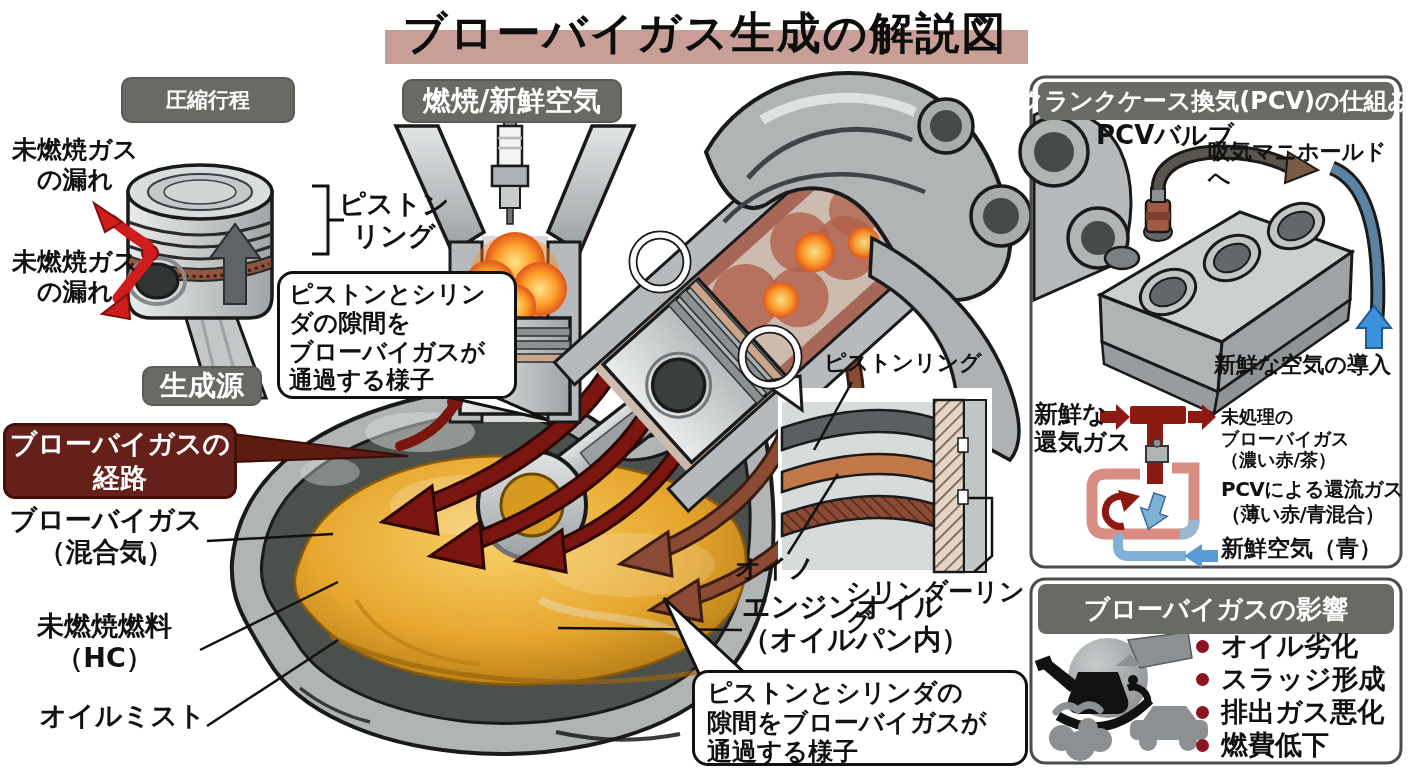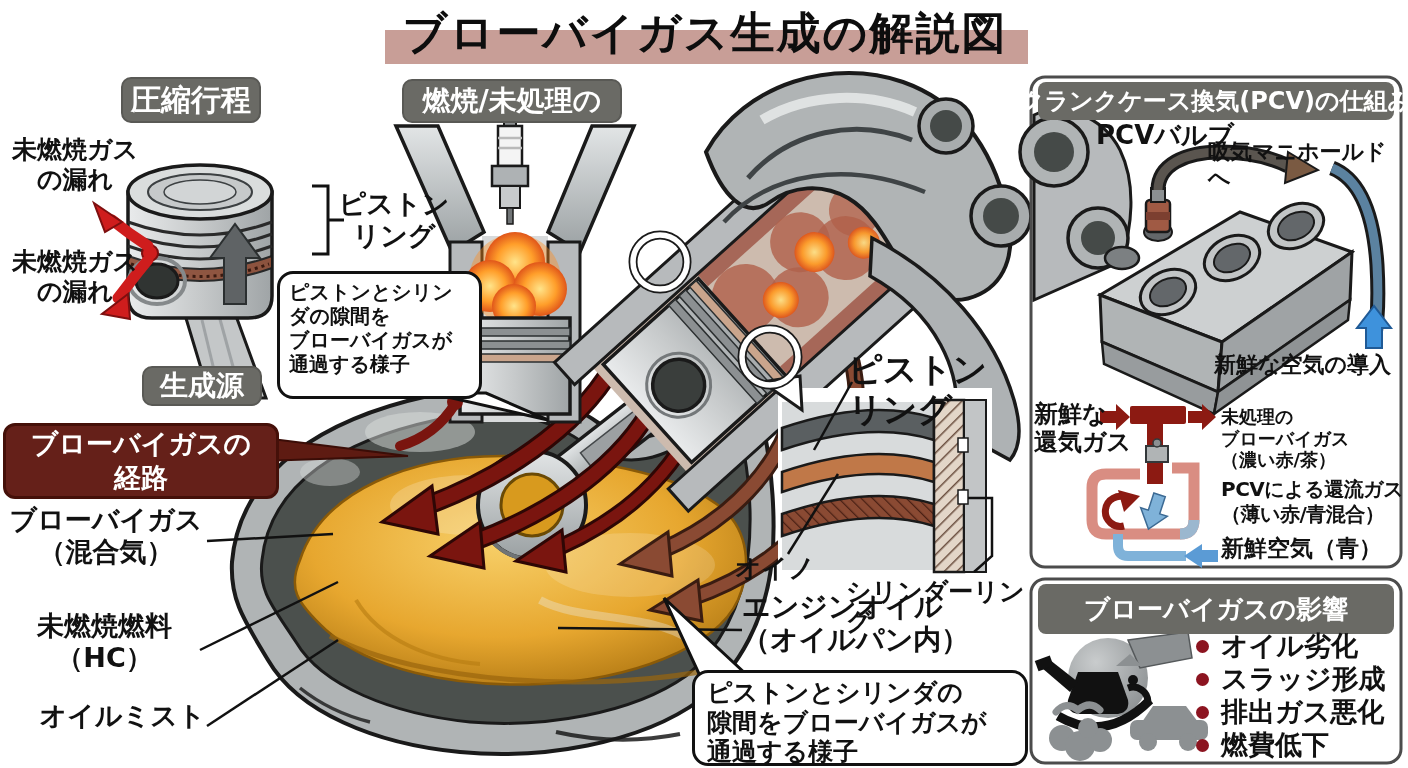--- a/index.html
+++ b/index.html
@@ -334,50 +334,50 @@
       <polygon points="1142,722 1153,706 1186,706 1198,722"></polygon>
       <circle cx="1148" cy="742" r="9"></circle>
           <circle cx="1188" cy="742" r="9"></circle>
     </g>
   </g>
 </svg>
 
 <div class="titlebar" style="left:385px;top:30px;width:643px;height:34px;"></div>
 <div id="page-title" class="center" style="left:350px;top:4px;width:710px;font-size:44px;">ブローバイガス生成の解説図</div>
 
-<div class="graybox" style="left:121px;top:77px;width:140px;height:46px;font-size:30px;">圧縮行程</div>
-<div class="graybox" style="left:402px;top:79px;width:220px;height:44px;font-size:28px;">燃焼/未処理の</div>
+<div class="graybox" style="left:121px;top:77px;width:174px;height:46px;font-size:21px;">圧縮行程</div>
+<div class="graybox" style="left:402px;top:79px;width:220px;height:44px;font-size:28px;">燃焼/新鮮空気</div>
 <div class="graybox" style="left:142px;top:366px;width:120px;height:40px;font-size:28px;">生成源</div>
 
 <div class="lab center" style="left:0px;top:135px;width:150px;font-size:25px;">未燃焼ガス
 の漏れ</div>
 <div class="lab center" style="left:0px;top:247px;width:150px;font-size:25px;">未燃焼ガス
 の漏れ</div>
 <div class="lab center" style="left:330px;top:188px;width:128px;font-size:27px;">ピストン
 リング</div>
 
-<div class="bubble" style="left:277px;top:271px;width:205px;height:128px;font-size:20px;padding:6px 9px;line-height:1.2;">ピストンとシリン
+<div class="bubble" style="left:277px;top:271px;width:240px;height:128px;font-size:24px;padding:6px 9px;line-height:1.2;">ピストンとシリン
 ダの隙間を
 ブローバイガスが
 通過する様子</div>
 <div class="bubble" style="left:692px;top:670px;width:336px;height:96px;font-size:25px;padding:5px 12px;line-height:1.18;">ピストンとシリンダの
 隙間をブローバイガスが
 通過する様子</div>
 
-<div class="redbox" style="left:3px;top:423px;width:276px;height:76px;font-size:27px;">ブローバイガスの
+<div class="redbox" style="left:3px;top:423px;width:234px;height:76px;font-size:27px;">ブローバイガスの
 経路</div>
 <div class="lab center" style="left:0px;top:504px;width:212px;font-size:27px;">ブローバイガス
 （混合気）</div>
 <div class="lab center" style="left:12px;top:610px;width:185px;font-size:27px;">未燃焼燃料
 （HC）</div>
 <div class="lab center" style="left:25px;top:700px;width:195px;font-size:27px;">オイルミスト</div>
 <div class="lab" style="left:742px;top:590px;width:270px;font-size:28px;">エンジンオイル
 （オイルパン内）</div>
 
-<div class="lab" style="left:848px;top:350px;width:170px;font-size:34px;font-family:Liberation Serif, serif;">ピストンリング</div>
+<div class="lab" style="left:824px;top:350px;width:170px;font-size:22px;font-family:Liberation Serif, serif;">ピストンリング</div>
 <div class="lab" style="left:735px;top:553px;width:90px;font-size:26px;">オイノ</div>
 <div class="lab" style="left:846px;top:577px;width:180px;font-size:25px;">シリンダーリング</div>
 
 <div class="panel-h" style="left:1038px;top:82px;width:356px;height:38px;font-size:24px;">クランクケース換気(PCV)の仕組み</div>
 <div class="lab" style="left:1096px;top:120px;width:160px;font-size:26px;">PCVバルブ</div>
 <div class="lab" style="left:1208px;top:139px;width:196px;font-size:22px;">吸気マニホールドへ</div>
 <div class="lab" style="left:1214px;top:352px;width:184px;font-size:22px;">新鮮な空気の導入</div>
 <div class="lab" style="left:1034px;top:400px;width:118px;font-size:24px;">新鮮な
 還気ガス</div>
 <div class="lab" style="left:1221px;top:406px;width:182px;font-size:18px;line-height:1.2;">未処理の

